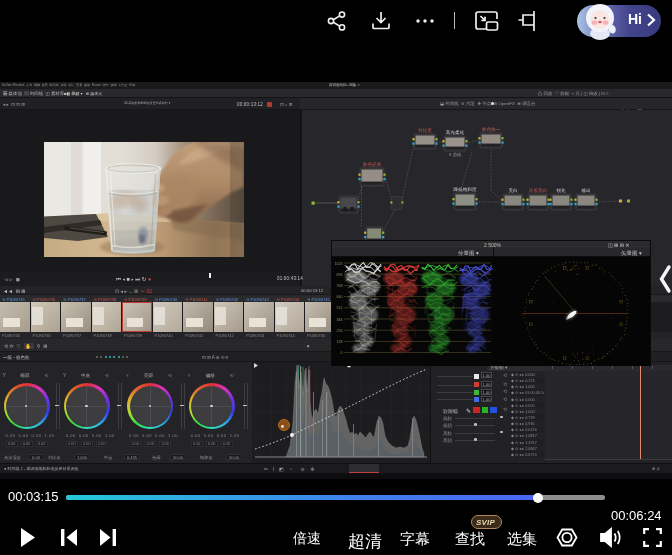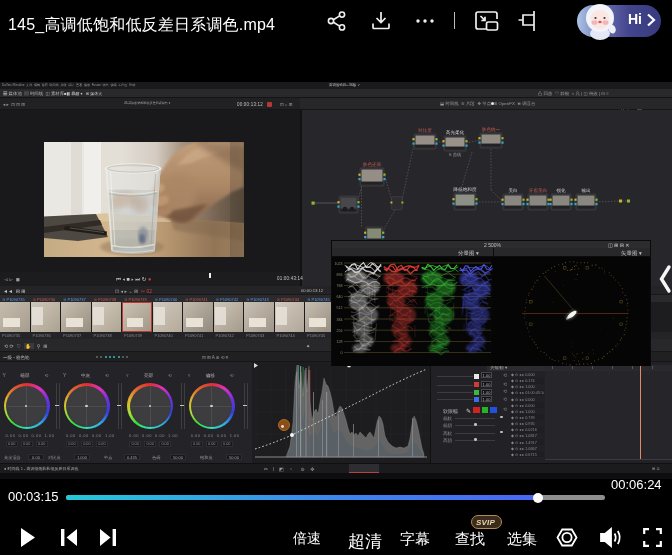--- a/index.html
+++ b/index.html
@@ -3,21 +3,20 @@
 <style>
 *{margin:0;padding:0;box-sizing:border-box}
 html,body{width:672px;height:555px;background:#000;overflow:hidden;font-family:"Liberation Sans",sans-serif}
 .a{position:absolute}
 #stage{position:relative;width:672px;height:555px;background:#000}
 .tx{color:#9a9a9a;white-space:nowrap}
 </style></head><body>
 <div id="stage">
 
 
-<div class="a" style="left:8px;top:15px;font-size:16px;color:#fff;letter-spacing:.2px">145_高调低饱和低反差日系调色.mp4</div>
 <svg class="a" style="left:326px;top:10px" width="22" height="22" viewBox="0 0 22 22" fill="none" stroke="#f0f0f0" stroke-width="1.6">
   <circle cx="5" cy="11" r="2.6"></circle>
       <circle cx="16" cy="4.6" r="2.6"></circle>
       <circle cx="16" cy="17.4" r="2.6"></circle>
   <path d="M7.4 9.7 L13.6 5.9 M7.4 12.3 L13.6 16.1"></path>
 </svg>
 <svg class="a" style="left:370px;top:10px" width="22" height="22" viewBox="0 0 22 22" fill="none" stroke="#f0f0f0" stroke-width="1.7">
   <path d="M11 2 L11 12 M6.5 8 L11 12.6 L15.5 8"></path>
       <path d="M3 13.5 L3 17.5 Q3 18.5 4 18.5 L18 18.5 Q19 18.5 19 17.5 L19 13.5"></path>
 </svg>
@@ -921,21 +920,21 @@
       </svg>
 </div>
 
 
 <svg class="a" style="left:657px;top:264px" width="15" height="30" viewBox="0 0 15 30" fill="none" stroke="#f5f5f5" stroke-width="3.4" stroke-linecap="round">
       <path d="M12 3 L4.5 15 L12 27"></path>
     </svg>
 
 
 <div class="a" style="left:8px;top:489px;font-size:13px;color:#fff">00:03:15</div>
-<div class="a" style="left:611px;top:477px;font-size:13px;color:#fff">00:06:24</div>
+<div class="a" style="left:611px;top:508px;font-size:13px;color:#fff">00:06:24</div>
 <div class="a" style="left:66px;top:495px;width:539px;height:5px;border-radius:2.5px;background:#8e8e8e"></div>
 <div class="a" style="left:66px;top:495px;width:472px;height:5px;border-radius:2.5px;background:linear-gradient(90deg,#25c8d8,#3f82ec 60%,#4a66f2)"></div>
 <div class="a" style="left:533px;top:492.5px;width:10px;height:10px;border-radius:50%;background:#fff"></div>
 
 <svg class="a" style="left:20px;top:528px" width="15" height="19" viewBox="0 0 15 19" fill="#fff">
       <path d="M1 0 L15 9.5 L1 19 Z"></path>
     </svg>
 <svg class="a" style="left:61px;top:529px" width="16" height="17" viewBox="0 0 16 17" fill="#fff">
       <rect x="0" y="0" width="3.4" height="17"></rect>
       <path d="M16 0 L5.5 8.5 L16 17 Z"></path>

